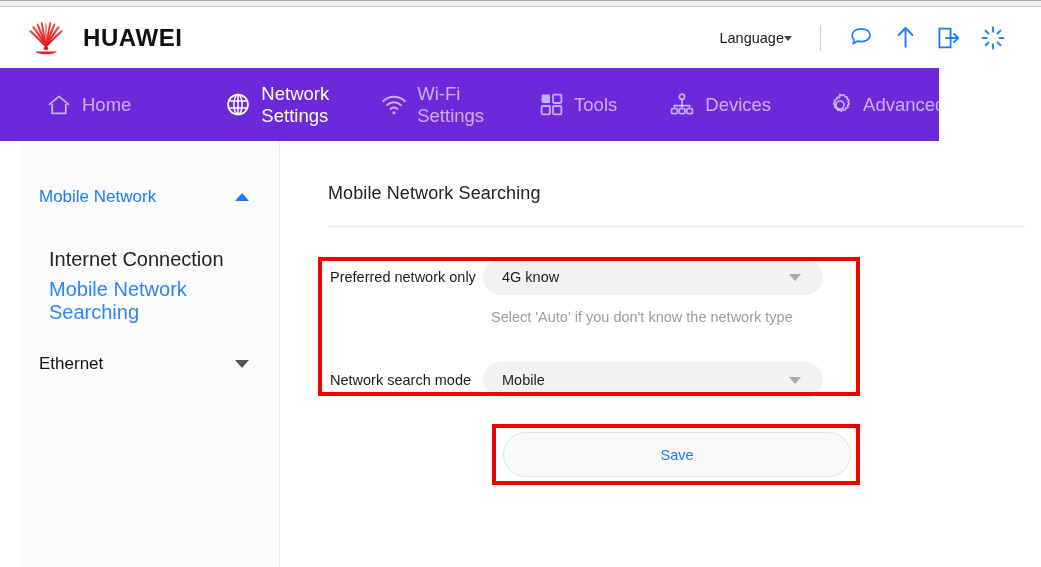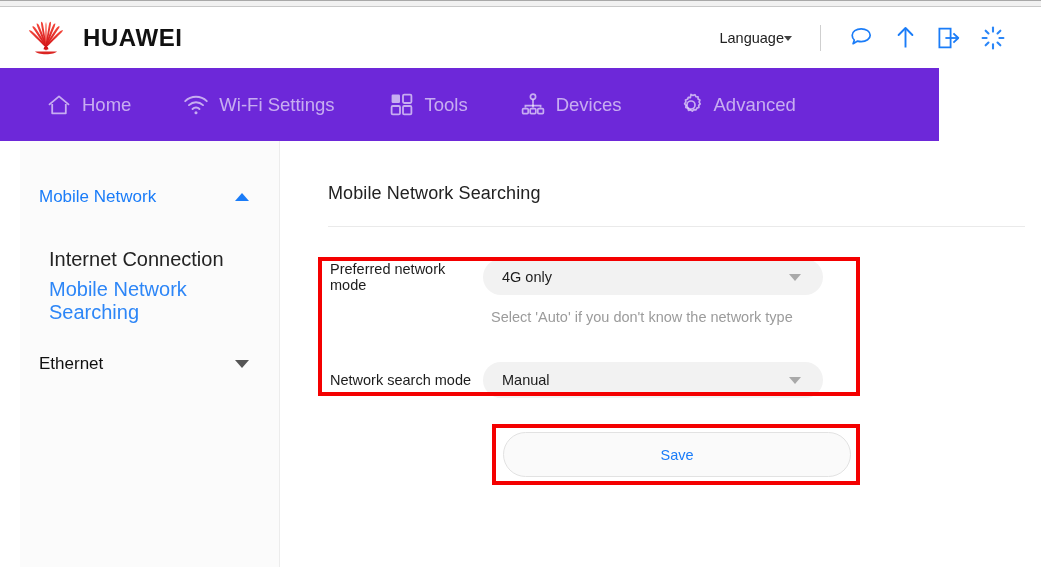--- a/index.html
+++ b/index.html
@@ -237,20 +237,30 @@
   <div class="nav-item" id="nav-home">
     <span class="nav-ico">
       <svg width="26" height="26" viewBox="0 0 26 26">
         <path d="M3.5 12.4L13 4.4l9.5 8.0" fill="none" stroke="rgba(255,255,255,.62)" stroke-width="1.8" stroke-linejoin="round" stroke-linecap="round"></path>
         <path d="M6.2 12.0v9.3h13.6v-9.3" fill="none" stroke="rgba(255,255,255,.62)" stroke-width="1.8" stroke-linejoin="round"></path>
       </svg>
     </span>
     <span class="nav-label">Home</span>
   </div>
 
+  <div class="nav-item active" id="nav-network">
+    <span class="nav-ico">
+      <svg width="27" height="27" viewBox="0 0 27 27">
+        <circle cx="13.5" cy="13.5" r="10.3" fill="none" stroke="#fff" stroke-width="1.8"></circle>
+        <ellipse cx="13.5" cy="13.5" rx="4.3" ry="10.3" fill="none" stroke="#fff" stroke-width="1.6"></ellipse>
+        <path d="M3.5 9.8h20M3.5 17.2h20M13.5 3.2v20.6" fill="none" stroke="#fff" stroke-width="1.6"></path>
+      </svg>
+    </span>
+    <span class="nav-label two-line">Network Settings</span>
+  </div>
 
   <div class="nav-item" id="nav-wifi">
     <span class="nav-ico">
       <svg width="27" height="24" viewBox="0 0 27 24">
         <path d="M2.3 8.0C5.3 5.1 9.2 3.5 13.5 3.5s8.2 1.6 11.2 4.5" fill="none" stroke="rgba(255,255,255,.62)" stroke-width="2.0" stroke-linecap="round"></path>
         <path d="M6.2 12.1c2.0-1.9 4.6-3.0 7.3-3.0s5.3 1.1 7.3 3.0" fill="none" stroke="rgba(255,255,255,.62)" stroke-width="2.0" stroke-linecap="round"></path>
         <path d="M9.9 16.1c1.0-1.0 2.3-1.5 3.6-1.5s2.6.5 3.6 1.5" fill="none" stroke="rgba(255,255,255,.62)" stroke-width="2.0" stroke-linecap="round"></path>
         <circle cx="13.5" cy="20.1" r="1.6" fill="rgba(255,255,255,.62)"></circle>
       </svg>
     </span>
@@ -316,36 +326,36 @@
 </div>
 
 <div class="main">
 
   <div class="page-title">Mobile Network Searching</div>
   <div class="title-rule"></div>
 
   <div class="form-area">
 
     <div class="form-row">
-      <span class="form-label">Preferred network mode</span>
+      <span class="form-label">Preferred network only</span>
       <div class="select">
-        <span class="select-value">4G only</span>
+        <span class="select-value">4G know</span>
         <span class="select-caret"></span>
       </div>
     </div>
 
     <div class="hint-row">
       <span class="hint-spacer"></span>
       <span class="hint">Select 'Auto' if you don't know the network type</span>
     </div>
 
     <div class="form-row" style="margin-top:23px;">
       <span class="form-label">Network search mode</span>
       <div class="select">
-        <span class="select-value">Manual</span>
+        <span class="select-value">Mobile</span>
         <span class="select-caret"></span>
       </div>
     </div>
   </div>
 </div>
 
 <div class="save-wrap">
   <button class="save-btn">Save</button>
 </div>
 

